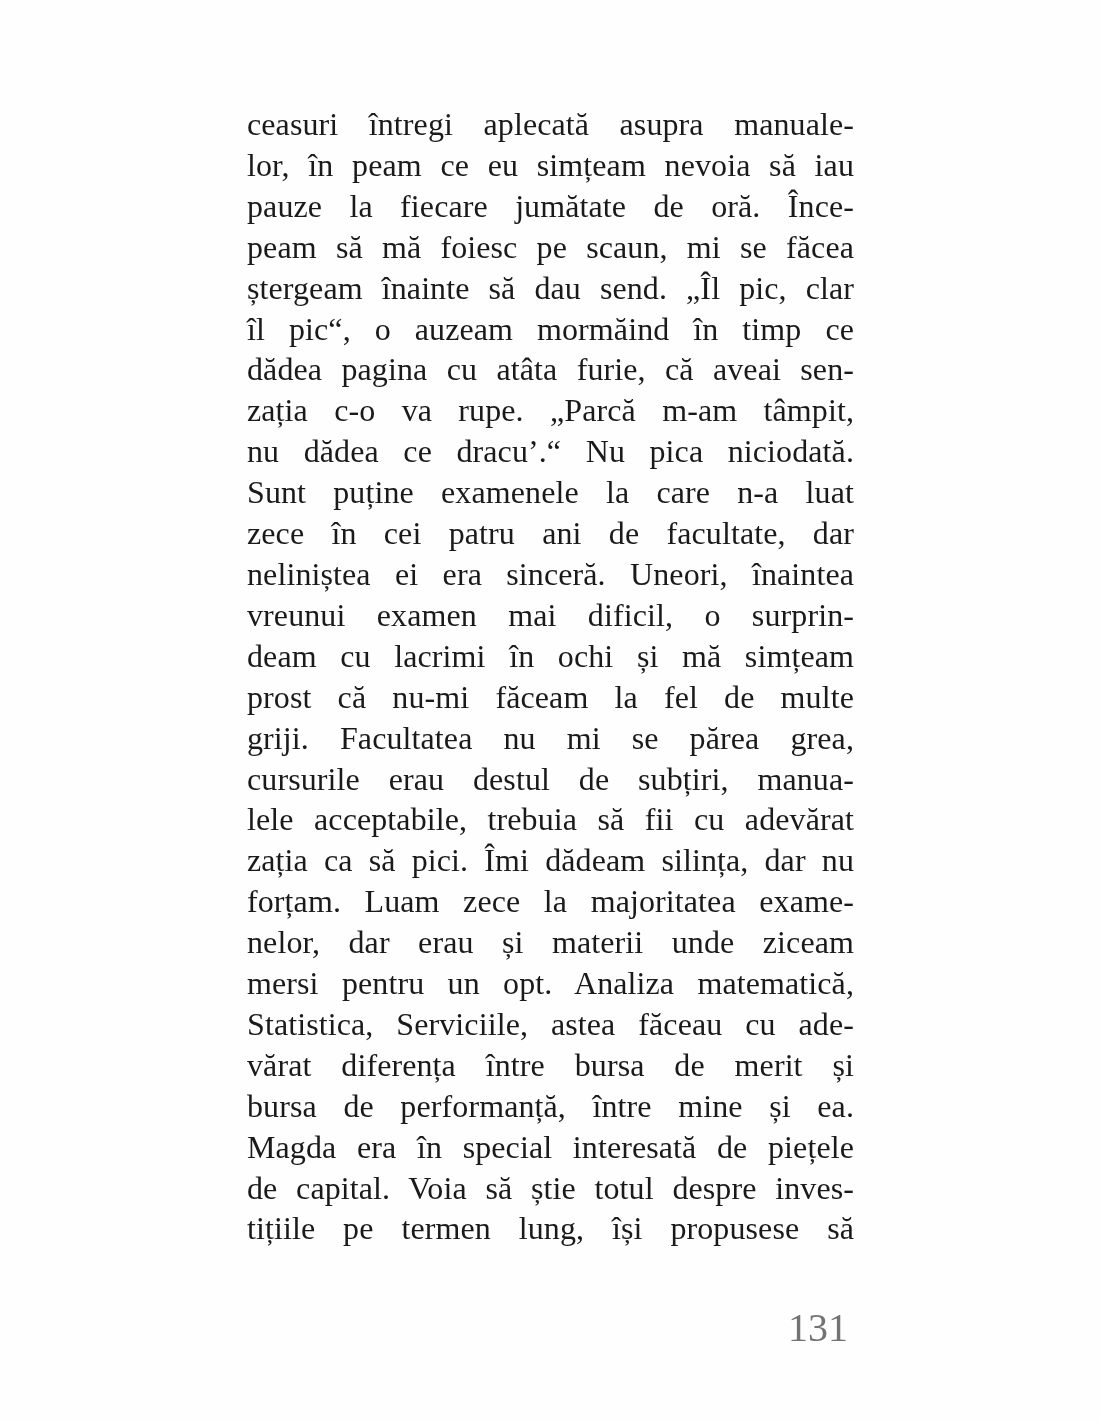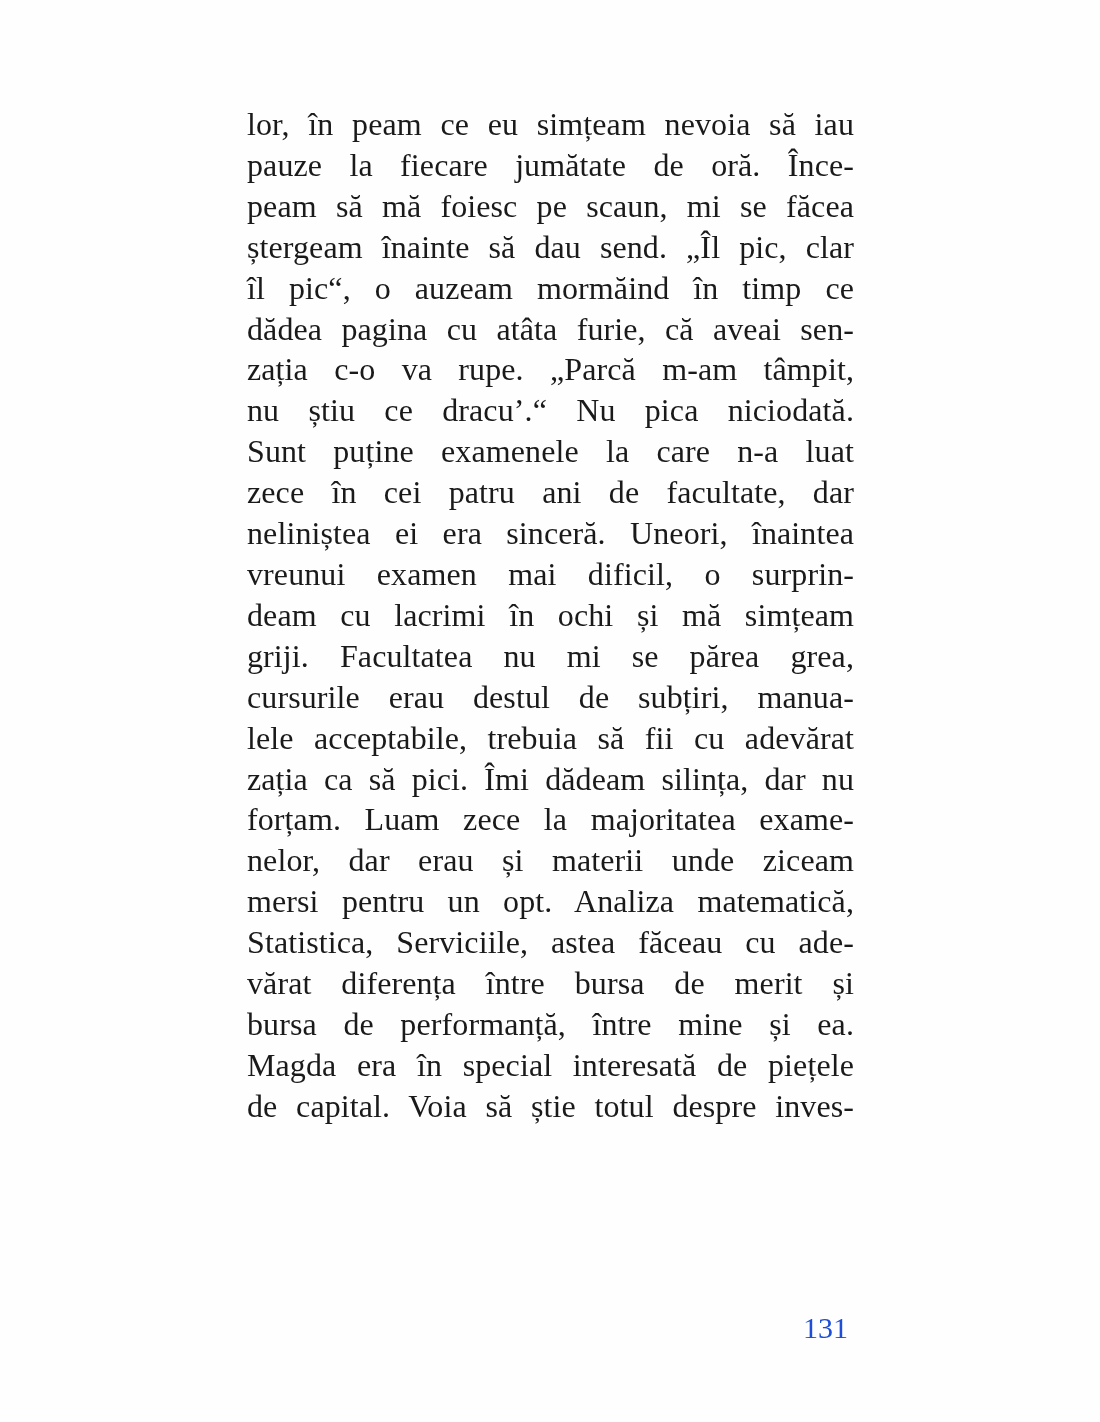--- a/index.html
+++ b/index.html
@@ -30,50 +30,53 @@
     text-align-last: justify;
     white-space: nowrap;
     letter-spacing: 0.1px;
   }
   .page-number {
     position: absolute;
     left: 247px;
     top: 1311px;
     width: 601px;
     text-align: right;
-    font-size: 30px;
+    font-size: 40px;
     line-height: 34px;
-    color: #1d4ed8;
+    color: #737373;
   }
 </style>
 </head>
 <body>
 
 <div class="page">
   <div class="text-block">
+      <div class="line">ceasuri întregi aplecată asupra manuale-</div>
       <div class="line">lor, în peam ce eu simțeam nevoia să iau</div>
       <div class="line">pauze la fiecare jumătate de oră. Înce-</div>
       <div class="line">peam să mă foiesc pe scaun, mi se făcea</div>
       <div class="line">ștergeam înainte să dau send. „Îl pic, clar</div>
       <div class="line">îl pic“, o auzeam mormăind în timp ce</div>
       <div class="line">dădea pagina cu atâta furie, că aveai sen-</div>
       <div class="line">zația c-o va rupe. „Parcă m-am tâmpit,</div>
-      <div class="line">nu știu ce dracu’.“ Nu pica niciodată.</div>
+      <div class="line">nu dădea ce dracu’.“ Nu pica niciodată.</div>
       <div class="line">Sunt puține examenele la care n-a luat</div>
       <div class="line">zece în cei patru ani de facultate, dar</div>
       <div class="line">neliniștea ei era sinceră. Uneori, înaintea</div>
       <div class="line">vreunui examen mai dificil, o surprin-</div>
       <div class="line">deam cu lacrimi în ochi și mă simțeam</div>
+      <div class="line">prost că nu-mi făceam la fel de multe</div>
       <div class="line">griji. Facultatea nu mi se părea grea,</div>
       <div class="line">cursurile erau destul de subțiri, manua-</div>
       <div class="line">lele acceptabile, trebuia să fii cu adevărat</div>
       <div class="line">zația ca să pici. Îmi dădeam silința, dar nu</div>
       <div class="line">forțam. Luam zece la majoritatea exame-</div>
       <div class="line">nelor, dar erau și materii unde ziceam</div>
       <div class="line">mersi pentru un opt. Analiza matematică,</div>
       <div class="line">Statistica, Serviciile, astea făceau cu ade-</div>
       <div class="line">vărat diferența între bursa de merit și</div>
       <div class="line">bursa de performanță, între mine și ea.</div>
       <div class="line">Magda era în special interesată de piețele</div>
       <div class="line">de capital. Voia să știe totul despre inves-</div>
+      <div class="line">tițiile pe termen lung, își propusese să</div>
     </div>
   <div class="page-number">131</div>
 </div>
 
 </body></html>

